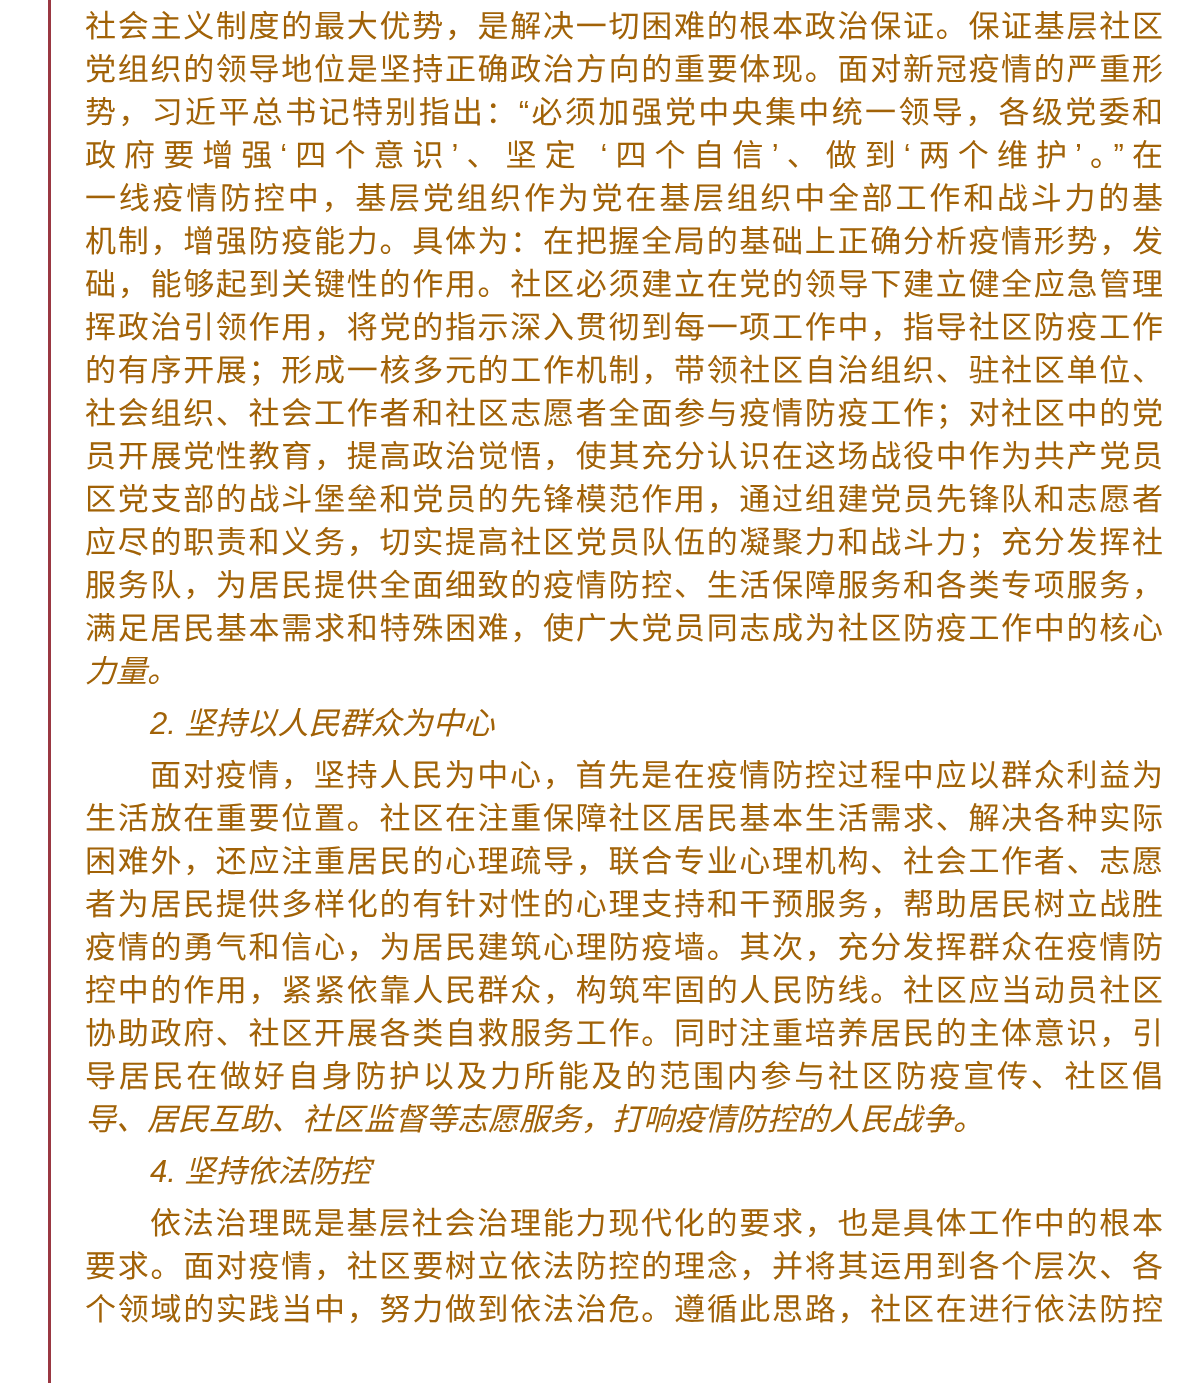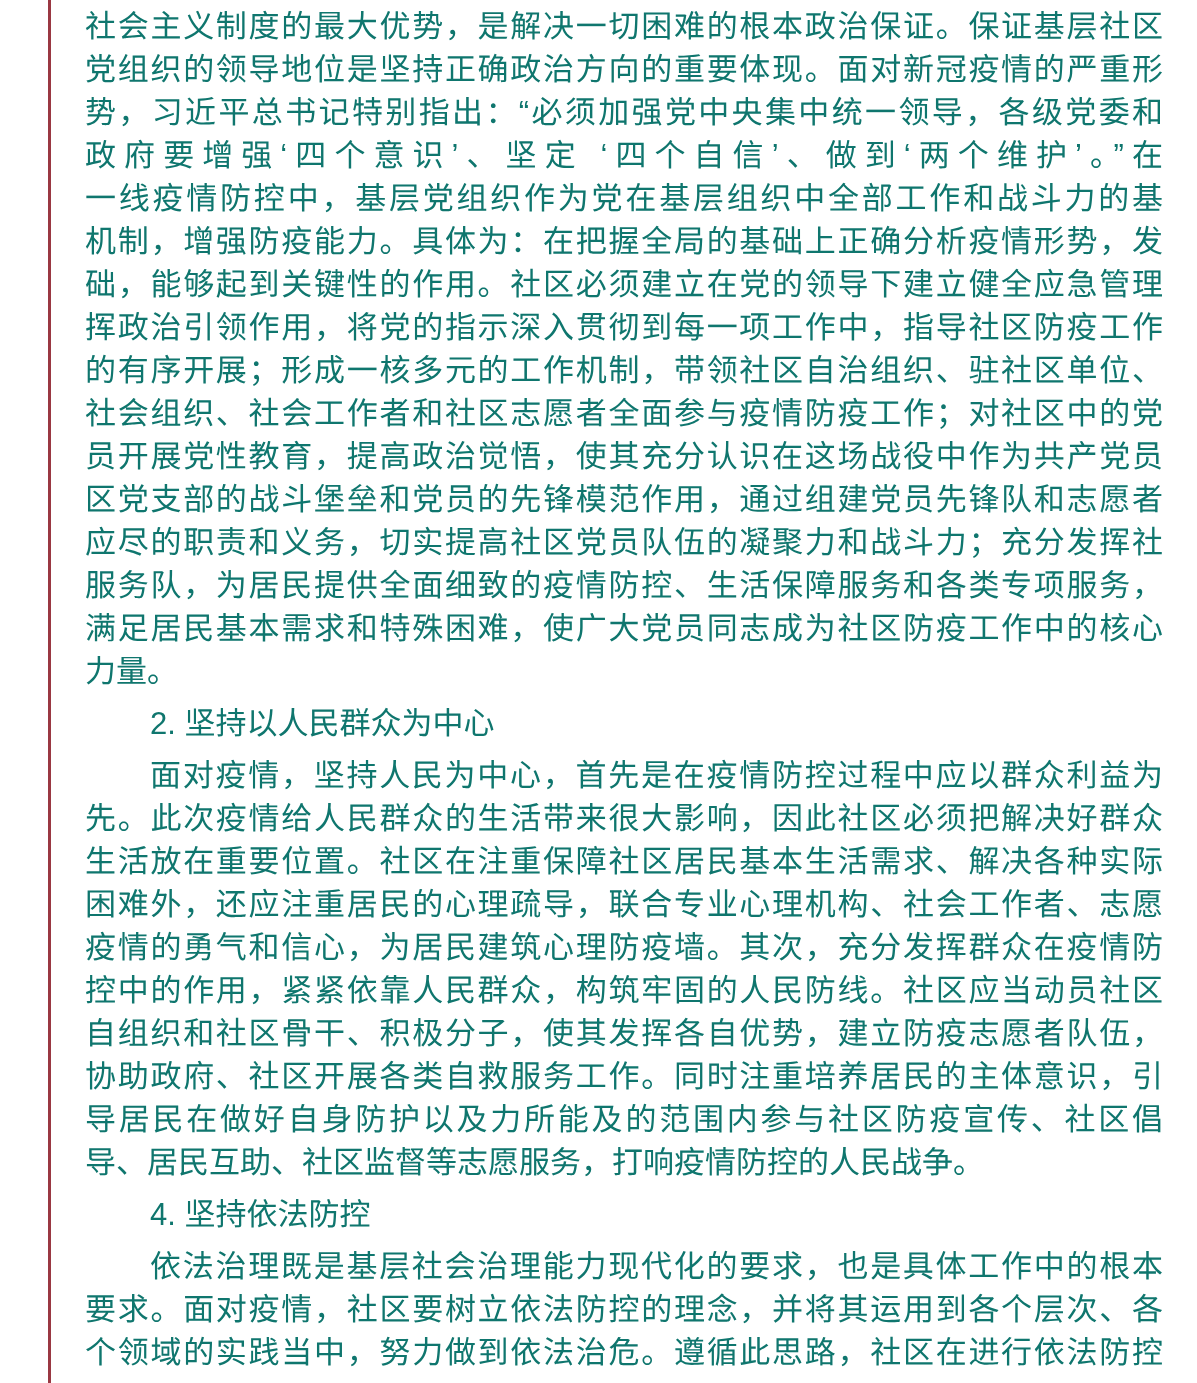--- a/index.html
+++ b/index.html
@@ -25,37 +25,38 @@
     top: 0;
     width: 3px;
     height: 1383px;
     background: #9a3842;
   }
   .content {
     position: absolute;
     left: 85px;
     top: 5px;
     width: 1078px;
-    color: #0f766e;
+    color: #a16207;
     font-size: 31px;
     line-height: 43px;
     font-family: "Liberation Sans", sans-serif;
   }
   .line {
     width: 100%;
     height: 43px;
     text-align: justify;
     text-align-last: justify;
     text-justify: inter-ideograph;
     white-space: pre-wrap;
     overflow: hidden;
   }
   .line.no-stretch {
     text-align: right;
     text-align-last: left;
+    font-style: italic;
   }
   .line.indent {
     padding-left: 65px;
     width: 1013px;
     margin-top: 9px;
   }
 </style>
 </head>
 <body>
 
@@ -73,26 +74,25 @@
     <div class="line">的有序开展；形成一核多元的工作机制，带领社区自治组织、驻社区单位、</div>
     <div class="line">社会组织、社会工作者和社区志愿者全面参与疫情防疫工作；对社区中的党</div>
     <div class="line">员开展党性教育，提高政治觉悟，使其充分认识在这场战役中作为共产党员</div>
     <div class="line">区党支部的战斗堡垒和党员的先锋模范作用，通过组建党员先锋队和志愿者</div>
     <div class="line">应尽的职责和义务，切实提高社区党员队伍的凝聚力和战斗力；充分发挥社</div>
     <div class="line">服务队，为居民提供全面细致的疫情防控、生活保障服务和各类专项服务，</div>
     <div class="line">满足居民基本需求和特殊困难，使广大党员同志成为社区防疫工作中的核心</div>
     <div class="line no-stretch">力量。</div>
     <div class="line indent no-stretch">2. 坚持以人民群众为中心</div>
     <div class="line indent">面对疫情，坚持人民为中心，首先是在疫情防控过程中应以群众利益为</div>
-    <div class="line">先。此次疫情给人民群众的生活带来很大影响，因此社区必须把解决好群众</div>
     <div class="line">生活放在重要位置。社区在注重保障社区居民基本生活需求、解决各种实际</div>
     <div class="line">困难外，还应注重居民的心理疏导，联合专业心理机构、社会工作者、志愿</div>
+    <div class="line">者为居民提供多样化的有针对性的心理支持和干预服务，帮助居民树立战胜</div>
     <div class="line">疫情的勇气和信心，为居民建筑心理防疫墙。其次，充分发挥群众在疫情防</div>
     <div class="line">控中的作用，紧紧依靠人民群众，构筑牢固的人民防线。社区应当动员社区</div>
-    <div class="line">自组织和社区骨干、积极分子，使其发挥各自优势，建立防疫志愿者队伍，</div>
     <div class="line">协助政府、社区开展各类自救服务工作。同时注重培养居民的主体意识，引</div>
     <div class="line">导居民在做好自身防护以及力所能及的范围内参与社区防疫宣传、社区倡</div>
     <div class="line no-stretch">导、居民互助、社区监督等志愿服务，打响疫情防控的人民战争。</div>
     <div class="line indent no-stretch">4. 坚持依法防控</div>
     <div class="line indent">依法治理既是基层社会治理能力现代化的要求，也是具体工作中的根本</div>
     <div class="line">要求。面对疫情，社区要树立依法防控的理念，并将其运用到各个层次、各</div>
     <div class="line">个领域的实践当中，努力做到依法治危。遵循此思路，社区在进行依法防控</div>
   </div>
 </div>
 

